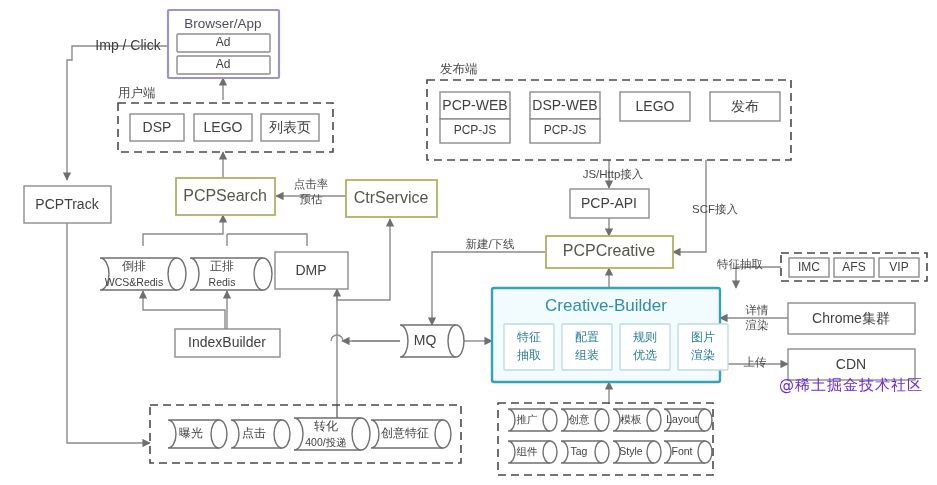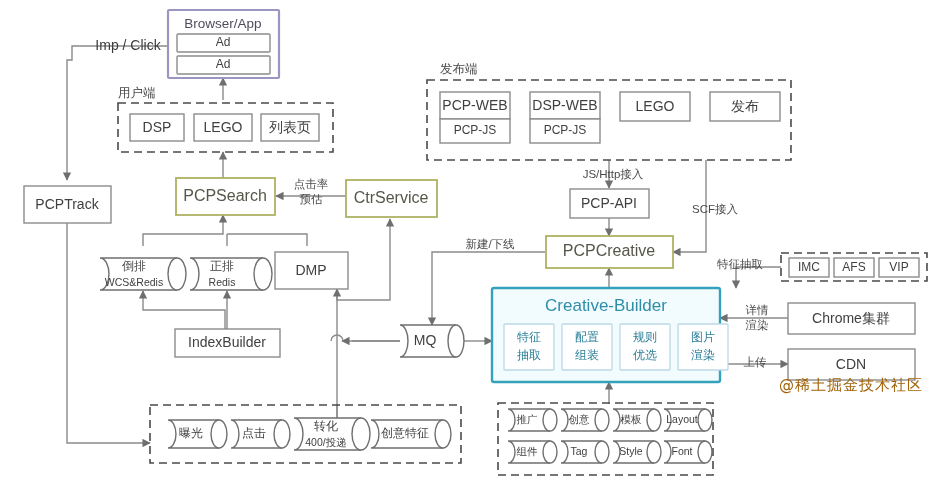--- a/index.html
+++ b/index.html
@@ -28,21 +28,21 @@
   .t-olive{font-size:16px;text-anchor:middle;dominant-baseline:middle;fill:#56564a;}
   .t-teal{font-size:17px;text-anchor:middle;dominant-baseline:middle;fill:#2e8ea8;}
   .t-sub{font-size:12px;text-anchor:middle;dominant-baseline:middle;fill:#2b7f99;}
   .t-edge{font-size:11.5px;text-anchor:middle;dominant-baseline:middle;fill:#4a4a4a;}
   .t-edge-lg{font-size:14px;text-anchor:middle;dominant-baseline:middle;fill:#3d3d3d;}
   .t-grp{font-size:12.5px;text-anchor:start;dominant-baseline:middle;fill:#4a4a4a;}
   .t-purple{font-size:13.5px;text-anchor:middle;dominant-baseline:middle;fill:#4d4d5e;}
 
   .watermark{
     position:absolute;right:14px;bottom:18px;
-    font-size:15px;color:#a16207;letter-spacing:1px;
+    font-size:15px;color:#6d28d9;letter-spacing:1px;
     font-family:"DejaVu Sans",sans-serif;
     user-select:none;
   }
 </style>
 </head>
 <body>
 
 <div id="stage">
 
 <svg id="diagram" viewBox="0 0 937 485">

